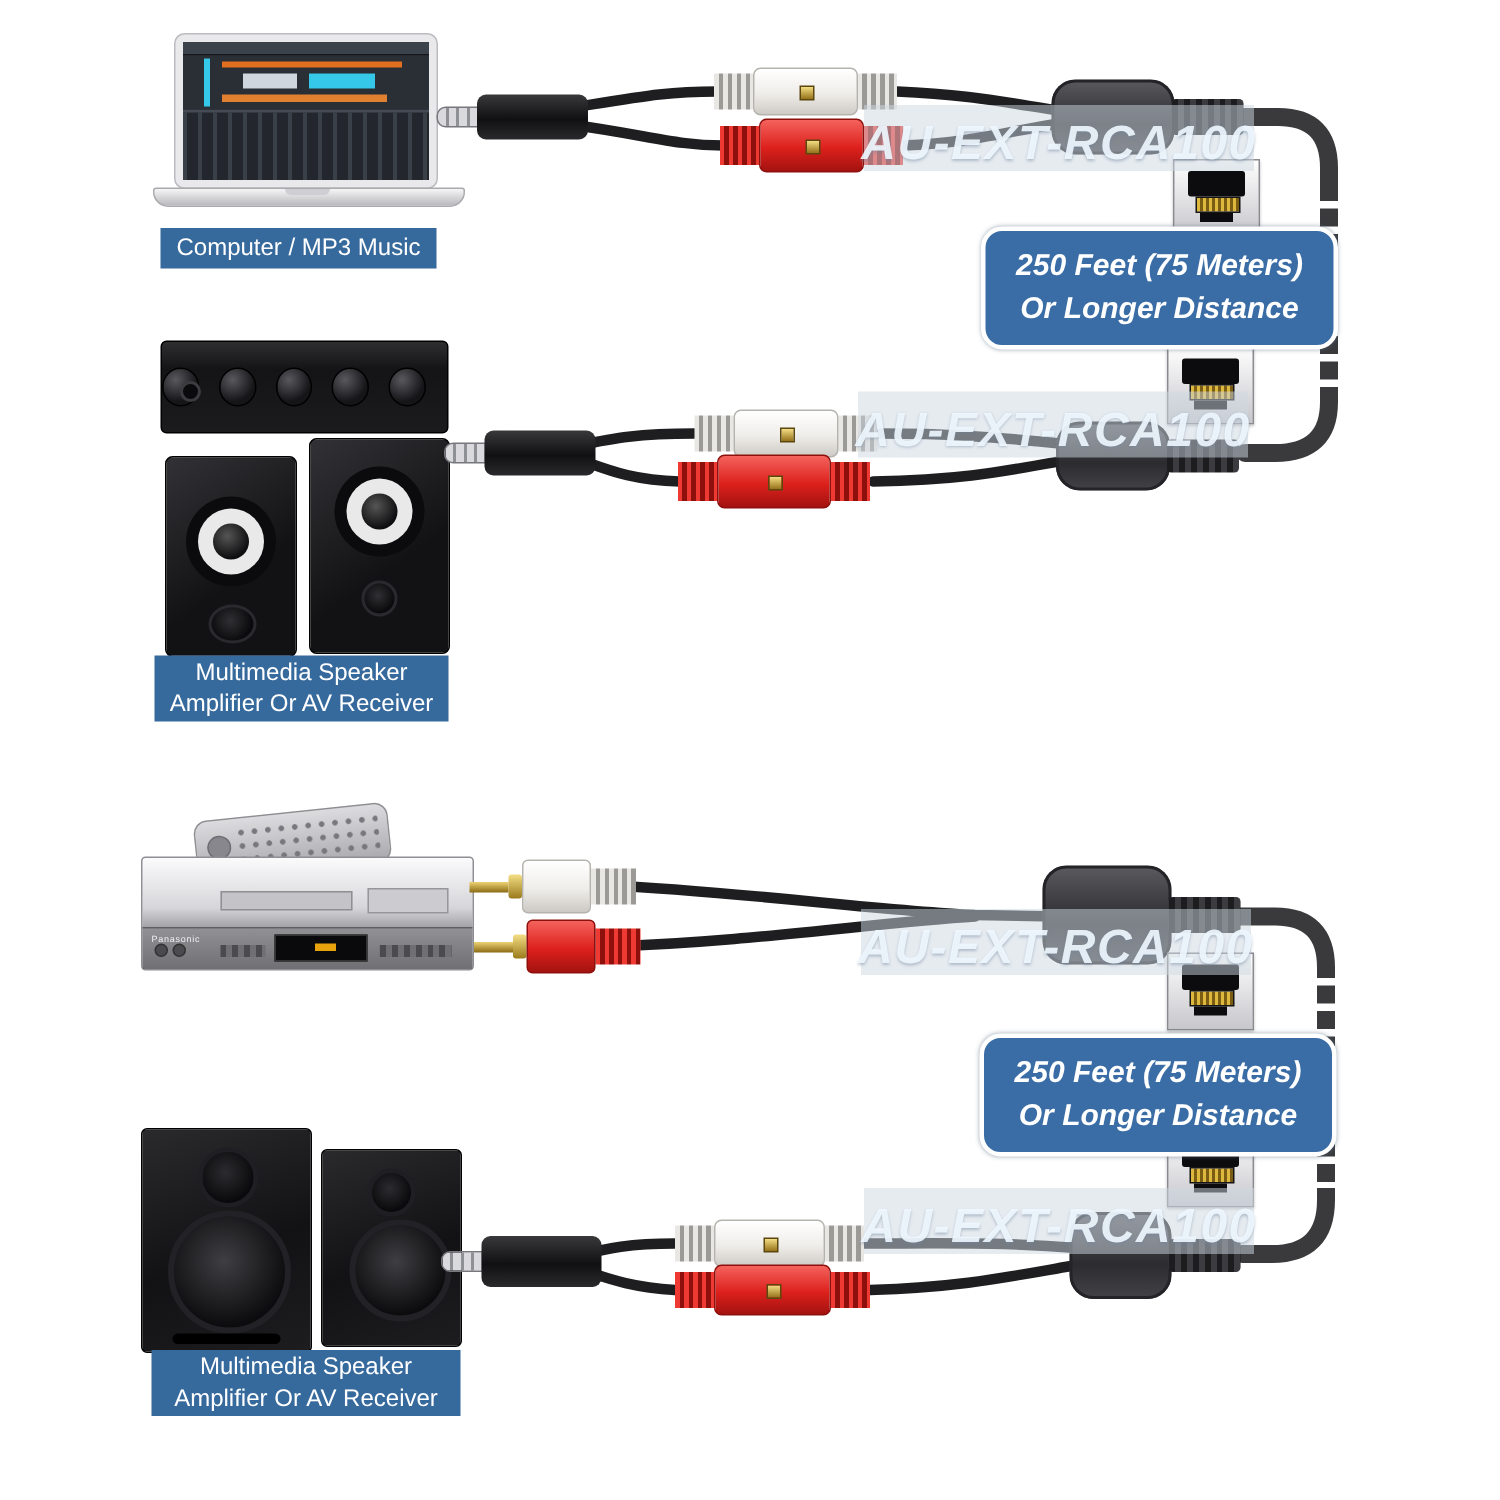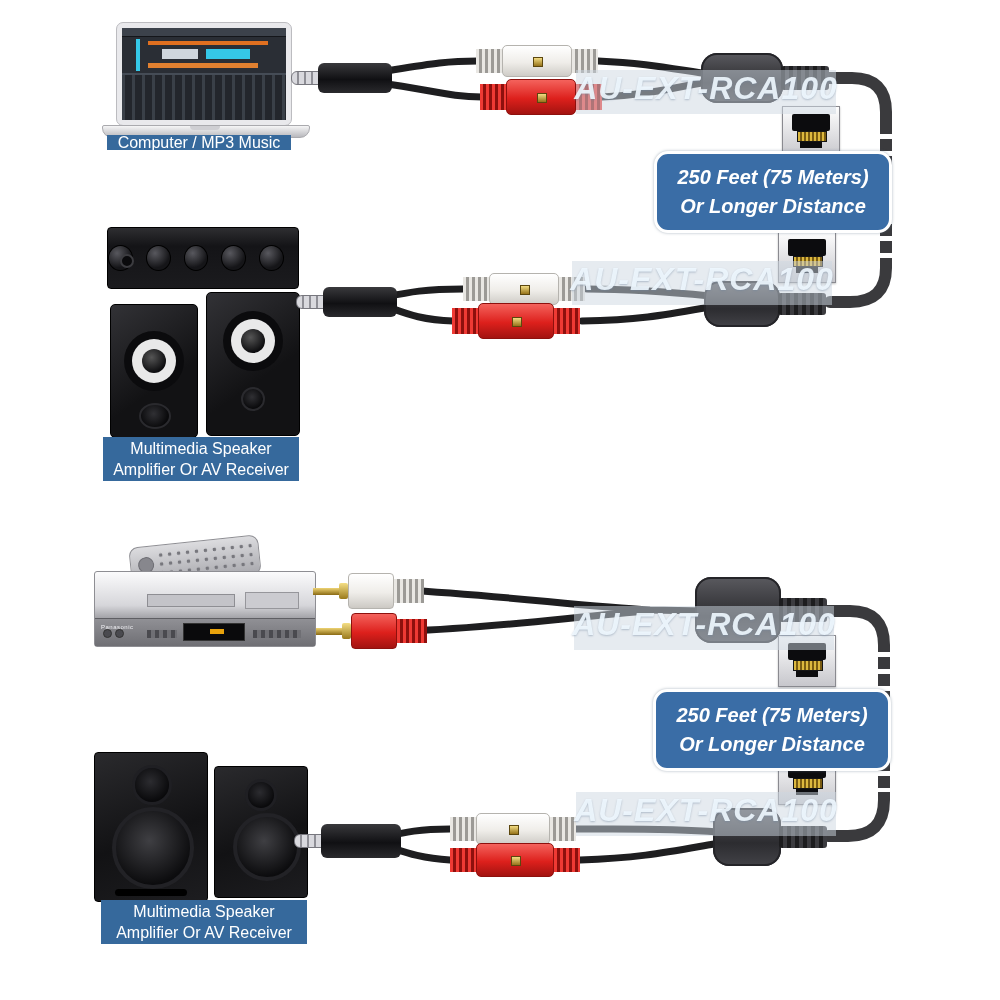--- a/index.html
+++ b/index.html
@@ -20,21 +20,21 @@
           text-align:center;white-space:nowrap;}
 
   
   .badge{z-index:6;width:232px;height:76px;background:#3a6da6;border:3px solid #fff;
          border-radius:14px;box-shadow:0 0 3px rgba(90,110,130,.5);
          display:flex;flex-direction:column;align-items:center;justify-content:center;
          color:#fff;font-size:20px;font-weight:bold;font-style:italic;line-height:29px;white-space:nowrap;}
 
   
   .wm{z-index:4;width:260px;height:44px;background:rgba(205,215,226,.5);
-      display:flex;align-items:flex-start;justify-content:center;
+      display:flex;align-items:flex-end;justify-content:center;
       color:rgba(240,248,255,.9);font-size:32px;font-weight:bold;font-style:italic;
       letter-spacing:1px;text-shadow:0 1px 2px rgba(110,130,155,.45);white-space:nowrap;}
 
   
   .rj45{z-index:3;width:56px;height:50px;background:linear-gradient(180deg,#fefefe,#c7c7cc);
         border:1px solid #8a8a90;box-shadow:0 1px 2px rgba(0,0,0,.25);}
   .rj45 .port{position:absolute;left:9px;top:7px;width:38px;height:17px;background:#0c0c0e;border-radius:2px;}
   .rj45 .pins{position:absolute;left:14px;top:24px;width:28px;height:9px;border:1px solid #151515;
         background:repeating-linear-gradient(90deg,#dcb83e 0 2px,#7a5c12 2px 4px);}
   .rj45 .tab{position:absolute;left:17px;top:35px;width:22px;height:6px;background:#0c0c0e;}
@@ -178,21 +178,21 @@
             <i class="clip3"></i>
             <i class="clip4"></i>
         </div>
         <div class="daw-mix"></div>
       </div>
     </div>
     <i class="lbase"></i>
     <i class="lnotch"></i>
   </div>
 
-  <div class="dlabel abs" style="left:107px;top:135px;width:184px;height:15px">
+  <div class="dlabel abs" style="left:107px;top:152px;width:184px;height:27px">
     <span>Computer / MP3 Music</span>
   </div>
 
   <div class="jack abs" style="left:291px;top:63px;height:30px">
     <i class="tip"></i>
     <i class="jbody"></i>
   </div>
 
   <div class="coupler white abs" style="left:476px;top:46px;width:122px;height:30px">
     <i class="rib"></i>

